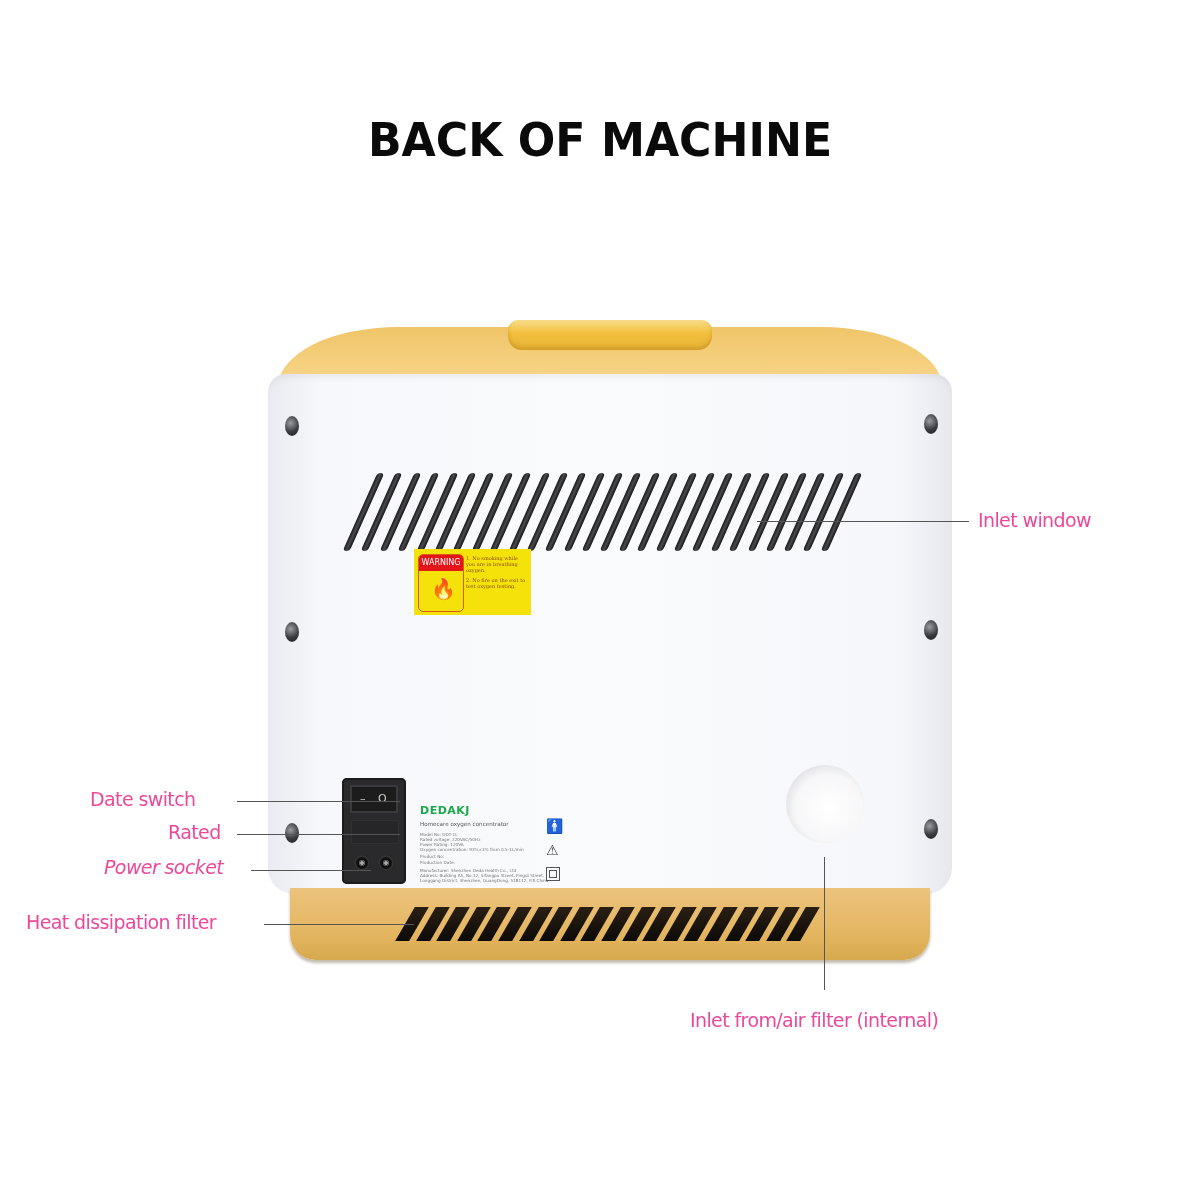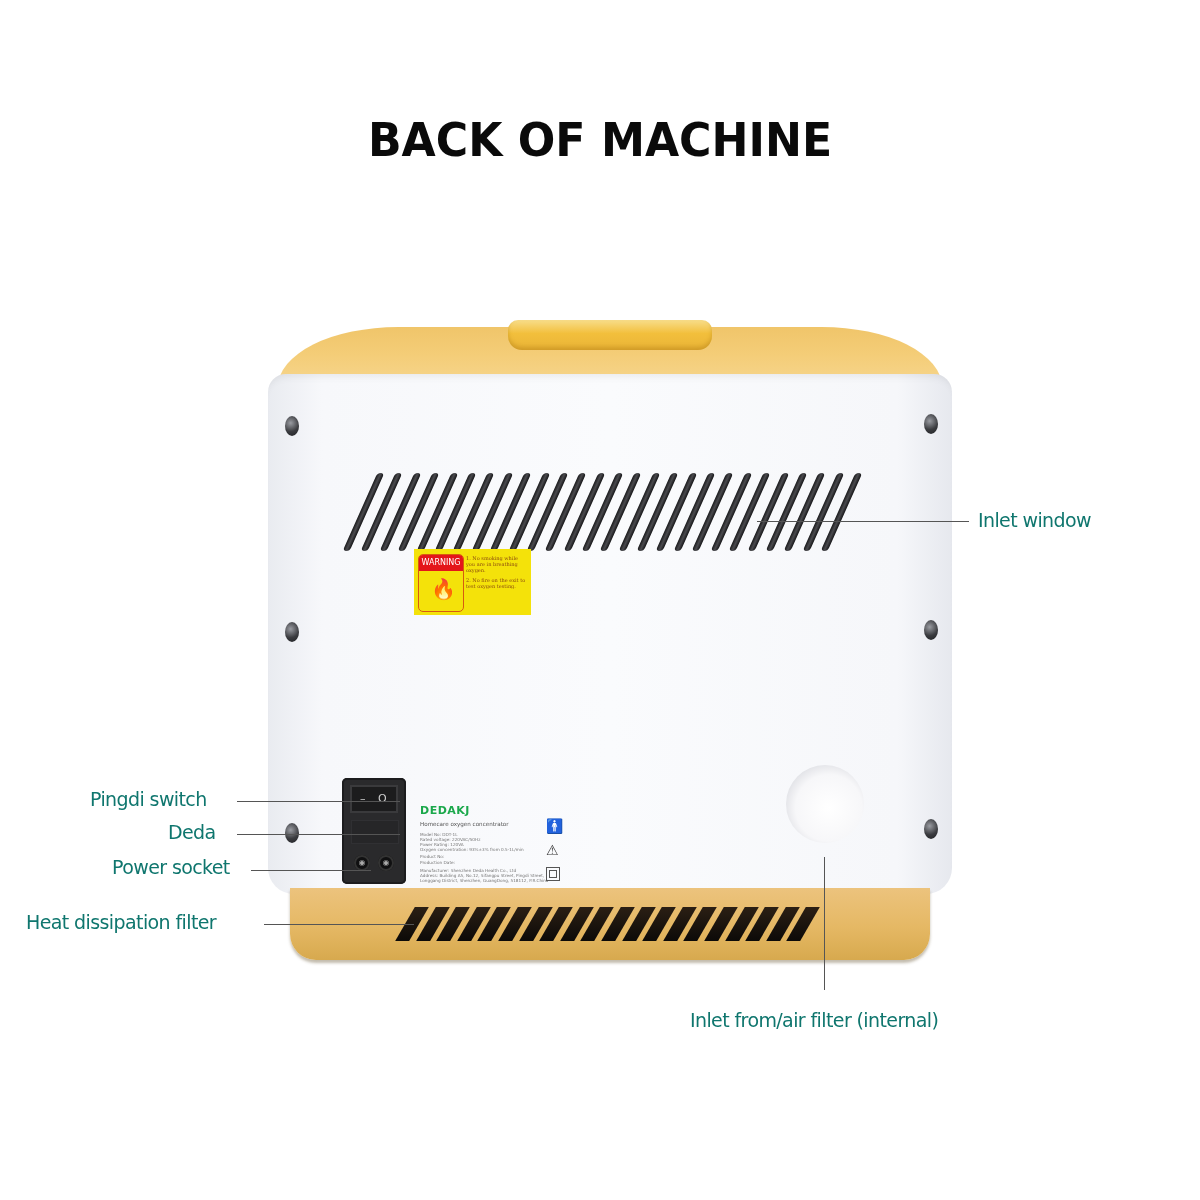--- a/index.html
+++ b/index.html
@@ -44,21 +44,21 @@
     .plate-sub { left:2px; top:21px; font-size:5.6px; color:#555; }
     .plate-line { left:2px; font-size:4.2px; color:#777; white-space:nowrap; }
     .sym { left:128px; font-size:14px; color:#333; }
     .sym-box { left:128px; top:67px; width:12px; height:12px; border:1px solid #555; }
     .sym-box::after { content:""; position:absolute; left:2px; top:2px; width:6px; height:6px; border:1px solid #555; }
 
     .knob { left:786px; top:765px; width:78px; height:78px; border-radius:50%;
             background:radial-gradient(circle at 55% 55%,#ffffff 0%,#f7f7f9 55%,#dcdde2 80%,#9fa1a8 100%); }
 
     
-    .callout { font-family:"DejaVu Sans", sans-serif; font-size:19px; color:#0f766e; letter-spacing:-0.6px; white-space:nowrap; }
+    .callout { font-family:"DejaVu Sans", sans-serif; font-size:19px; color:#ec4899; letter-spacing:-0.6px; white-space:nowrap; }
     .line { background:#555; height:1px; }
     .vline { background:#555; width:1px; }
   </style>
 </head>
 <body>
 
 <div class="abs title">BACK OF MACHINE</div>
 
 <div class="abs" style="left:0;top:0;width:996px;height:1200px;">
   <div class="abs lid"></div>
@@ -165,26 +165,26 @@
     <div class="abs sym" style="top:42px;">⚠</div>
     <div class="abs sym-box"></div>
   </div>
 
   <div class="abs knob"></div>
 </div>
 
 <div class="abs line" style="left:757px;top:521px;width:212px;"></div>
 <div class="abs callout" style="left:978px;top:509px;">Inlet window</div>
 
-<div class="abs callout" style="left:90px;top:788px;">Pingdi switch</div>
+<div class="abs callout" style="left:90px;top:788px;">Date switch</div>
 <div class="abs line" style="left:237px;top:801px;width:163px;"></div>
 
-<div class="abs callout" style="left:168px;top:821px;">Deda</div>
+<div class="abs callout" style="left:168px;top:821px;">Rated</div>
 <div class="abs line" style="left:237px;top:834px;width:163px;"></div>
 
-<div class="abs callout" style="left:112px;top:856px;">Power socket</div>
+<div class="abs callout" style="left:104px;top:856px;font-style:italic;">Power socket</div>
 <div class="abs line" style="left:251px;top:870px;width:120px;"></div>
 
 <div class="abs callout" style="left:26px;top:911px;">Heat dissipation filter</div>
 <div class="abs line" style="left:264px;top:924px;width:150px;"></div>
 
 <div class="abs vline" style="left:824px;top:857px;height:133px;"></div>
 <div class="abs callout" style="left:690px;top:1009px;">Inlet from/air filter (internal)</div>
 
 </body></html>

